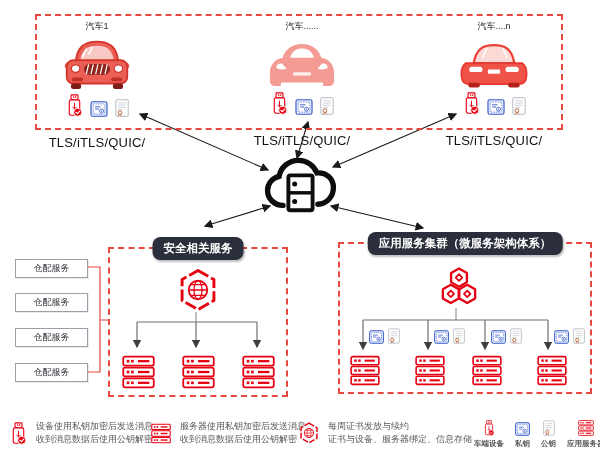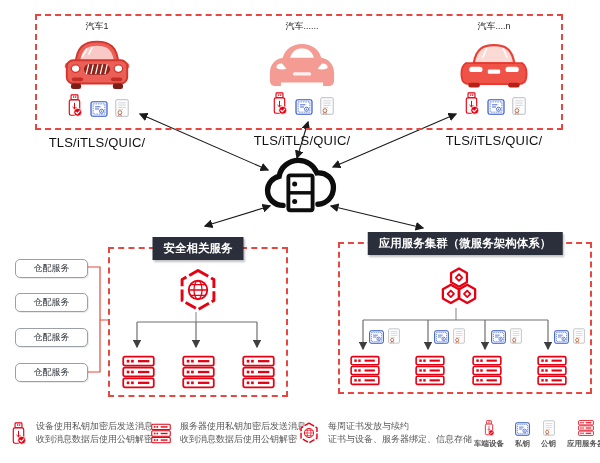--- a/index.html
+++ b/index.html
@@ -10,29 +10,29 @@
   .top-zone{position:absolute;left:35px;top:14px;width:528px;height:116px;
     border:2px dashed #e8473f;box-sizing:border-box;z-index:2;}
   .vehicle{position:absolute;top:2px;width:120px;display:flex;flex-direction:column;align-items:center;}
   .vehicle-label{font-size:9px;color:#26262b;margin:2px 0 3px 0;}
   .chip-row{display:flex;align-items:flex-end;gap:7px;margin-top:3px;height:24px;}
   .protocol{font-size:13px;color:#121212;margin-top:18px;letter-spacing:.2px;}
   
   .cloud{position:absolute;left:263px;top:156px;z-index:3;}
   
   .side-box{position:absolute;left:15px;width:71px;height:17px;background:#fff;
-    border:1px solid #9aa0a8;border-radius:5px;box-shadow:1px 1px 0 rgba(0,0,0,.08);
+    border:1px solid #9aa0a8;border-radius:0;box-shadow:1px 1px 0 rgba(0,0,0,.08);
     display:flex;align-items:center;justify-content:center;font-size:9px;color:#30343b;z-index:2;}
   
   .cluster{position:absolute;border:2px dashed #e8473f;box-sizing:border-box;z-index:2;background:transparent;}
   .cluster.left{left:108px;top:247px;width:180px;height:150px;}
   .cluster.right{left:338px;top:242px;width:254px;height:152px;}
   .badge{position:absolute;top:-12px;left:50%;transform:translateX(-50%);
     background:#2b2e3b;color:#fff;font-size:11.5px;font-weight:bold;white-space:nowrap;
-    padding:4px 11px;border-radius:0;box-shadow:1px 2px 2px rgba(0,0,0,.25);z-index:4;}
+    padding:4px 11px;border-radius:8px;box-shadow:1px 2px 2px rgba(0,0,0,.25);z-index:4;}
   .abs{position:absolute;}
   
   .legend-item{position:absolute;display:flex;gap:9px;align-items:flex-start;z-index:2;}
   .legend-text{font-size:9px;line-height:13px;color:#595959;}
   .glossary{position:absolute;left:474px;top:420px;display:flex;gap:11px;z-index:2;}
   .gl-col{display:flex;flex-direction:column;align-items:center;gap:3px;font-weight:bold;}
   .gl-label{font-size:7.5px;color:#595959;white-space:nowrap;}
 </style>
 </head>
 <body>

